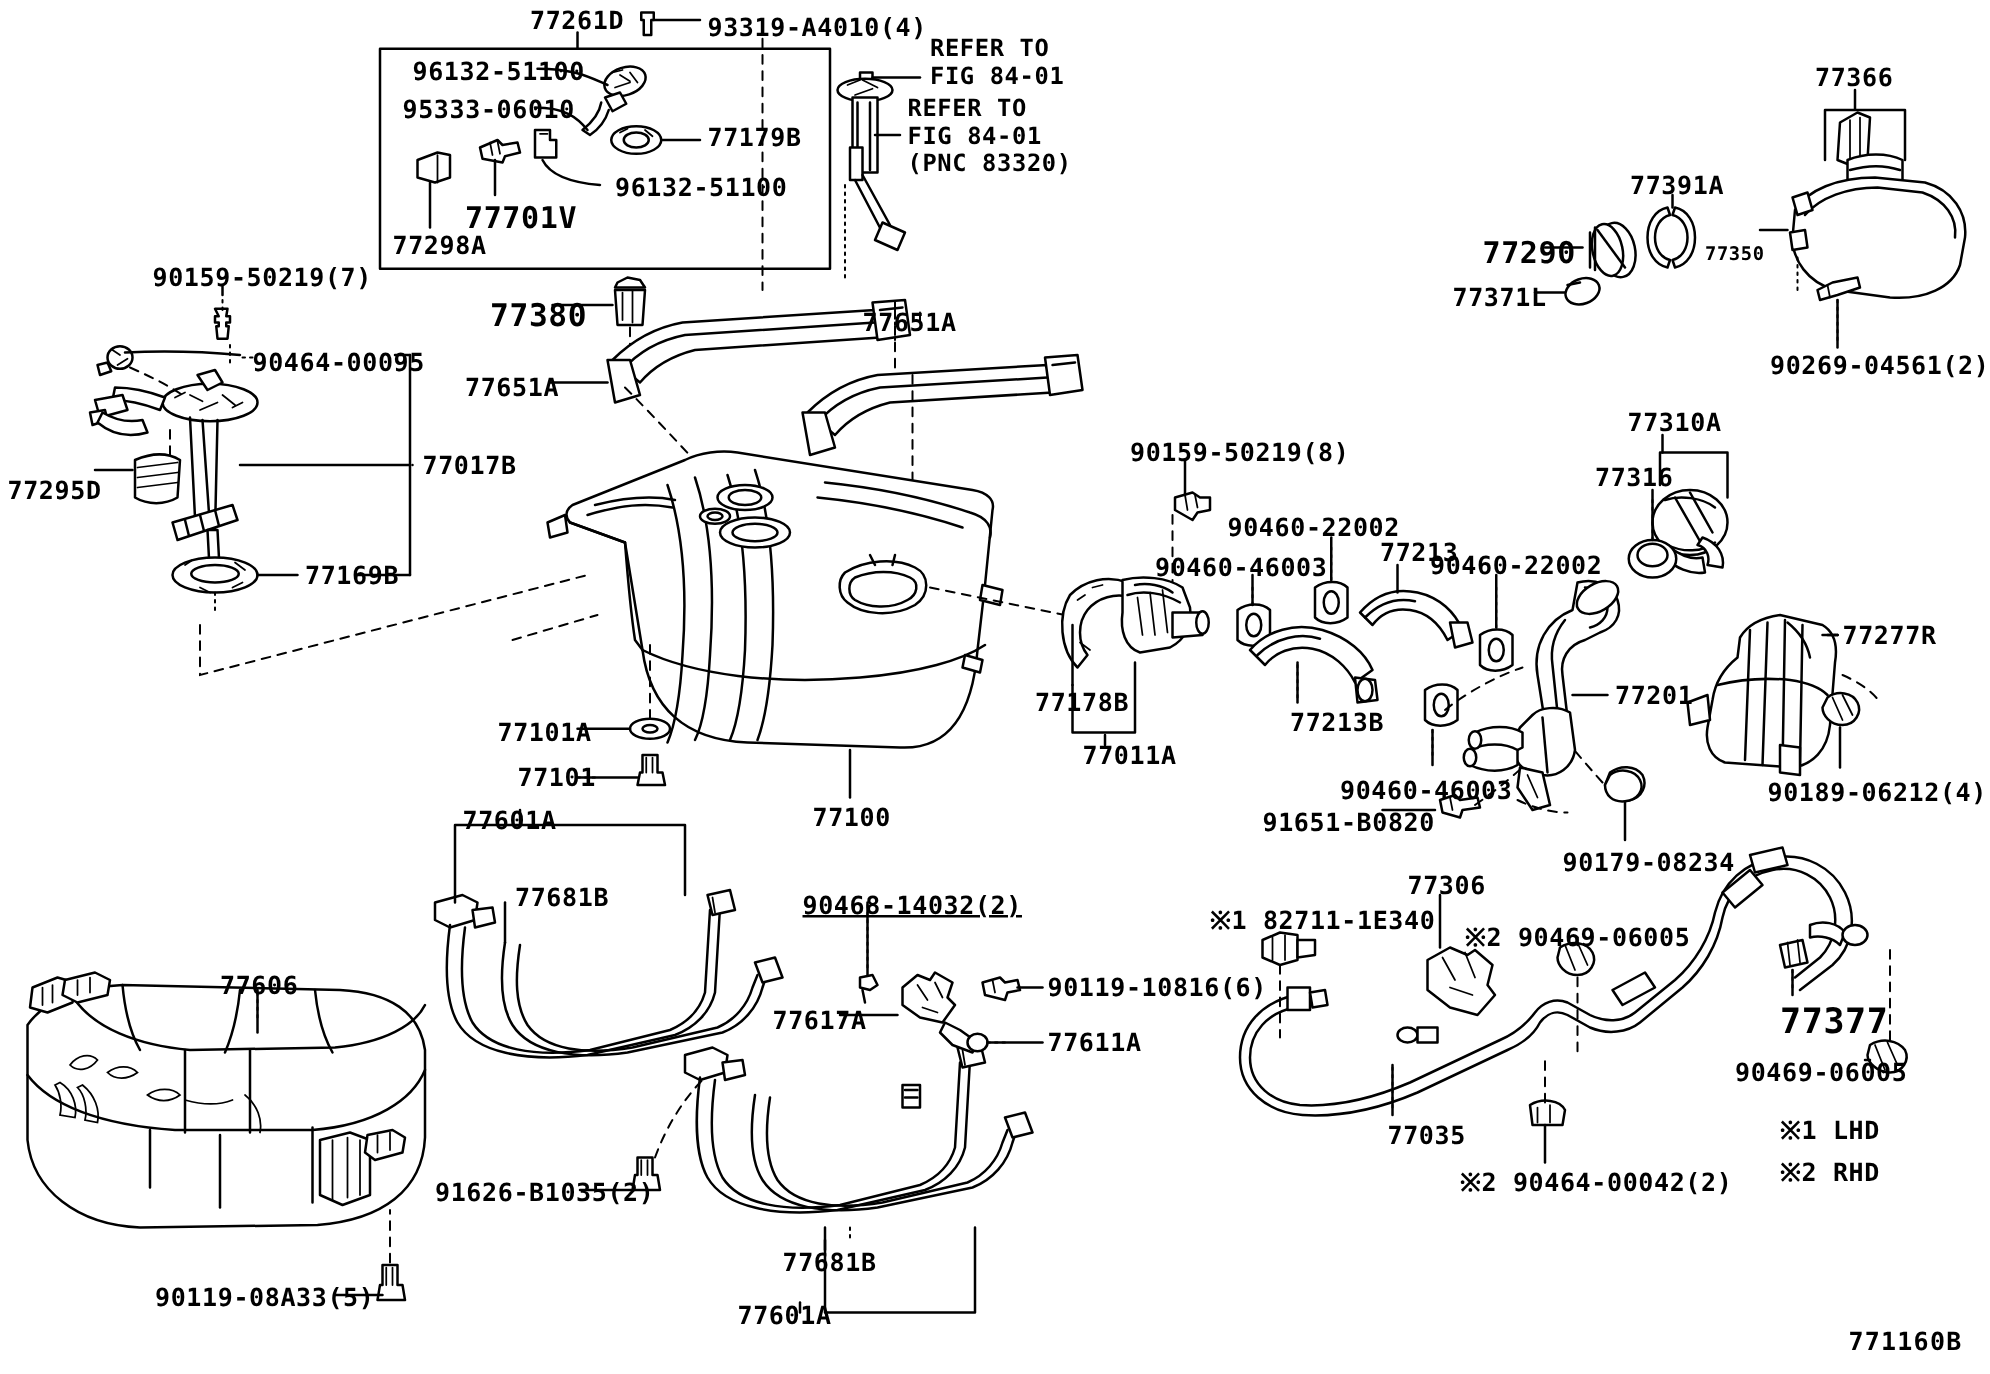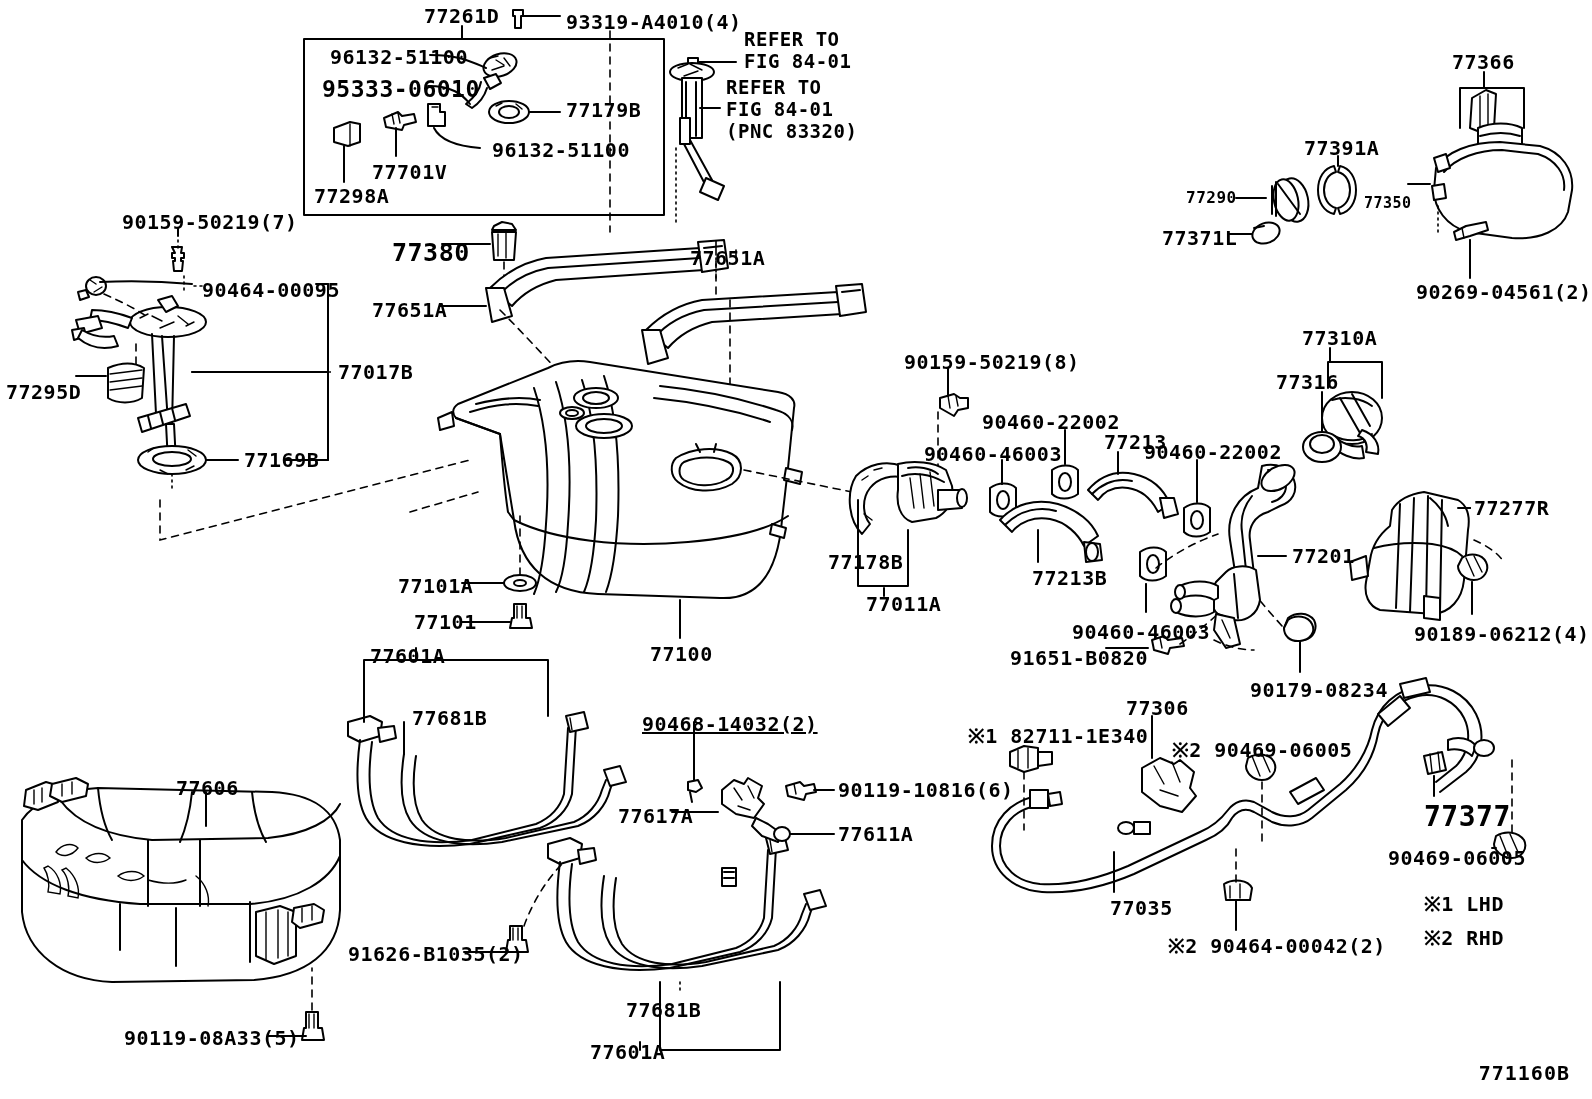--- a/index.html
+++ b/index.html
@@ -557,24 +557,24 @@
       <path class="lead" d="M1114,852 L1114,892"></path>
       <path class="dot" d="M1114,854 L1114,888"></path>
     </g>
 
   </svg>
 
   <div id="labels-layer">
       <div class="lbl" style="left: 424px; top: 6px; font-size: 20px;">77261D</div>
       <div class="lbl" style="left: 566px; top: 12px; font-size: 20px; text-align: right;">93319-A4010(4)</div>
       <div class="lbl" style="left: 330px; top: 47px; font-size: 20px;">96132-51100</div>
-      <div class="lbl" style="left: 322px; top: 77px; font-size: 23px;">95333-06010</div>
+      <div class="lbl" style="left: 322px; top: 77px; font-size: 20px;">95333-06010</div>
       <div class="lbl" style="left: 566px; top: 100px; font-size: 20px;">77179B</div>
       <div class="lbl" style="left: 492px; top: 140px; font-size: 20px;">96132-51100</div>
-      <div class="lbl" style="left: 372px; top: 162px; font-size: 20px; text-align: right;">77701V</div>
+      <div class="lbl" style="left: 372px; top: 162px; font-size: 24px; text-align: right;">77701V</div>
       <div class="lbl" style="left: 314px; top: 186px; font-size: 20px;">77298A</div>
       <div class="lbl" style="left: 122px; top: 212px; font-size: 20px;">90159-50219(7)</div>
       <div class="lbl" style="left: 202px; top: 280px; font-size: 20px;">90464-00095</div>
       <div class="lbl" style="left: 338px; top: 362px; font-size: 20px; text-align: right;">77017B</div>
       <div class="lbl" style="left: 6px; top: 366px; font-size: 20px; margin-top: 16px;">77295D</div>
       <div class="lbl" style="left: 244px; top: 450px; font-size: 20px;">77169B</div>
       <div class="lbl" style="left: 392px; top: 240px; font-size: 25px;">77380</div>
       <div class="lbl" style="left: 690px; top: 248px; font-size: 20px;">77651A</div>
       <div class="lbl" style="left: 372px; top: 300px; font-size: 20px;">77651A</div>
       <div class="lbl" style="left: 398px; top: 576px; font-size: 20px;">77101A</div>
@@ -603,21 +603,21 @@
       <div class="lbl" style="left: 1010px; top: 648px; font-size: 20px;">91651-B0820</div>
       <div class="lbl" style="left: 1250px; top: 680px; font-size: 20px;">90179-08234</div>
       <div class="lbl" style="left: 1292px; top: 546px; font-size: 20px;">77201</div>
       <div class="lbl" style="left: 1302px; top: 328px; font-size: 20px; text-align: center;">77310A</div>
       <div class="lbl" style="left: 1276px; top: 372px; font-size: 20px;">77316</div>
       <div class="lbl" style="left: 1474px; top: 498px; font-size: 20px;">77277R</div>
       <div class="lbl" style="left: 1414px; top: 624px; font-size: 20px;">90189-06212(4)</div>
       <div class="lbl" style="left: 1452px; top: 52px; font-size: 20px;">77366</div>
       <div class="lbl" style="left: 1304px; top: 138px; font-size: 20px;">77391A</div>
       <div class="lbl" style="left: 1364px; top: 172px; font-size: 15px; margin-top: 24px;">77350</div>
-      <div class="lbl" style="left: 1186px; top: 190px; font-size: 16px;">77290</div>
+      <div class="lbl" style="left: 1186px; top: 190px; font-size: 24px;">77290</div>
       <div class="lbl" style="left: 1162px; top: 228px; font-size: 20px;">77371L</div>
       <div class="lbl" style="left: 1416px; top: 282px; font-size: 20px;">90269-04561(2)</div>
       <div class="lbl" style="left: 1126px; top: 698px; font-size: 20px;">77306</div>
       <div class="lbl" style="left: 968px; top: 726px; font-size: 20px;">※1 82711-1E340</div>
       <div class="lbl" style="left: 1172px; top: 740px; font-size: 20px;">※2 90469-06005</div>
       <div class="lbl" style="left: 1424px; top: 802px; font-size: 28px;">77377</div>
       <div class="lbl" style="left: 1388px; top: 848px; font-size: 20px;">90469-06005</div>
       <div class="lbl" style="left: 1110px; top: 898px; font-size: 20px;">77035</div>
       <div class="lbl" style="left: 1168px; top: 936px; font-size: 20px;">※2 90464-00042(2)</div>
       <div class="lbl" style="left: 1424px; top: 894px; font-size: 20px;">※1 LHD</div>

